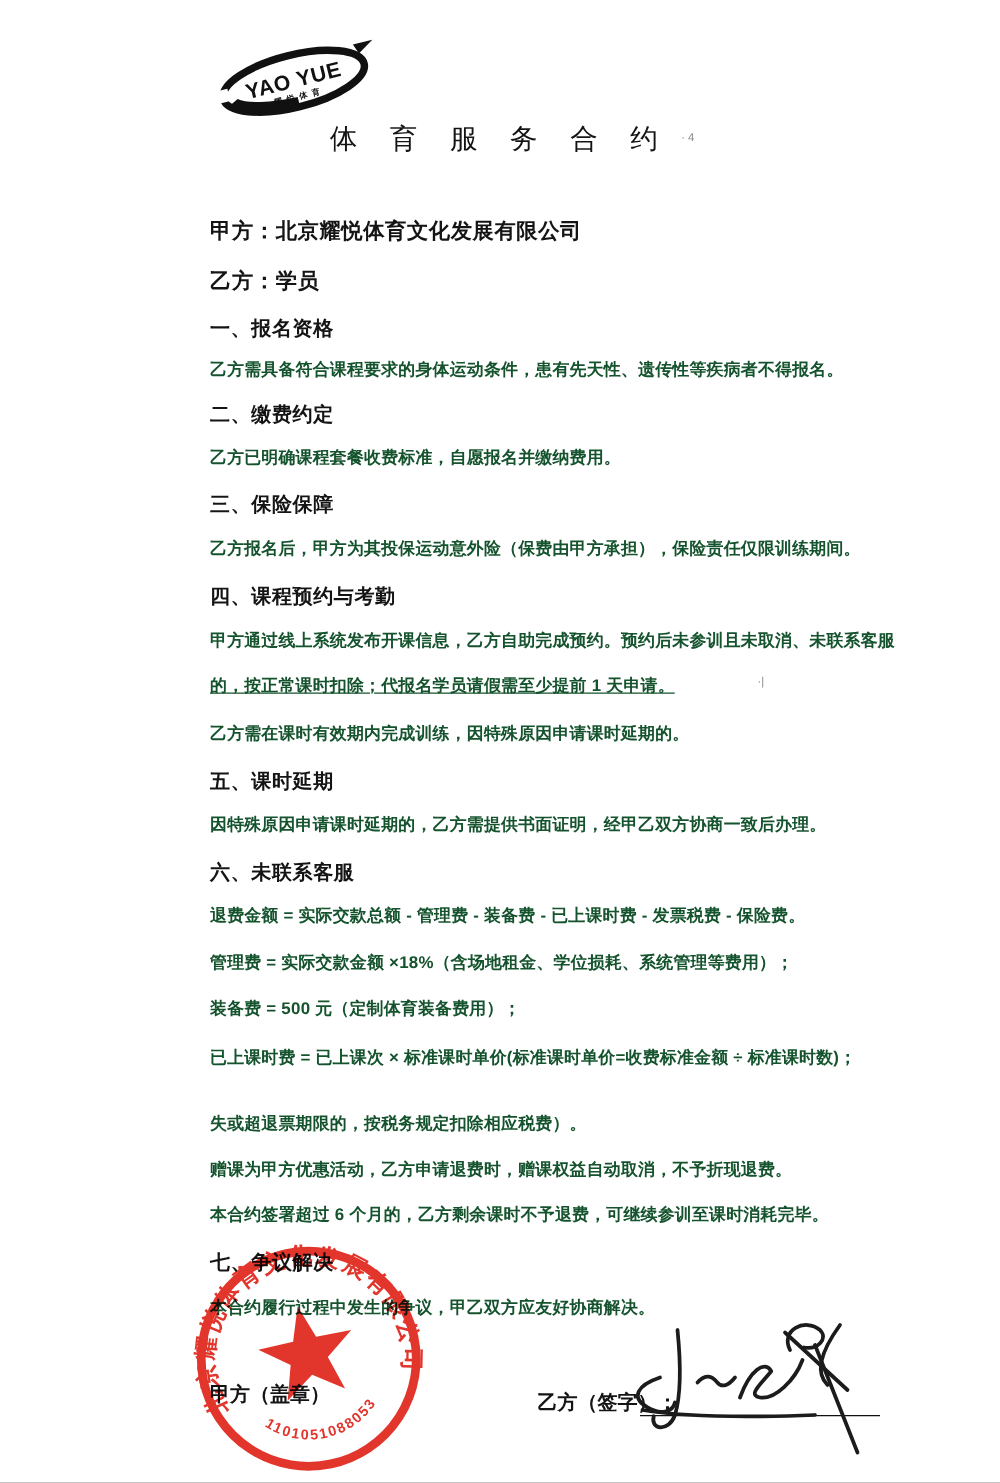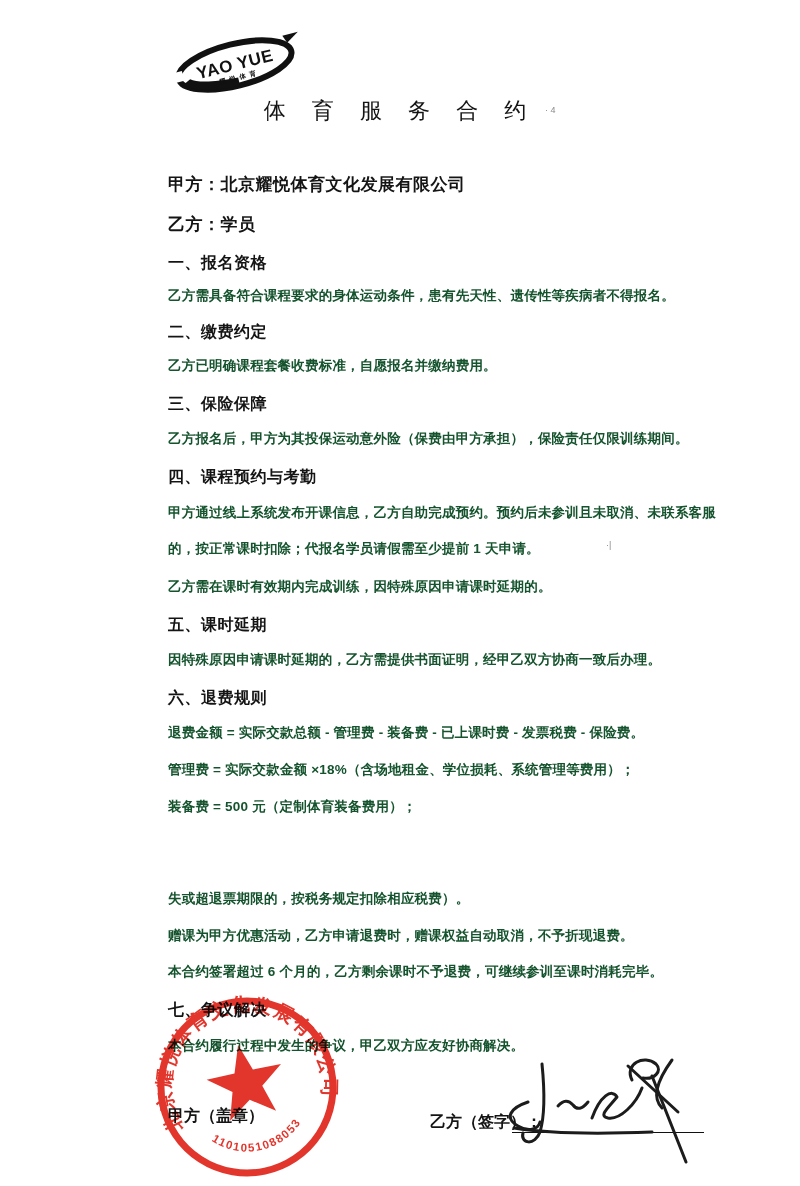--- a/index.html
+++ b/index.html
@@ -45,31 +45,32 @@
   <div class="abs body-l" style="top:287px;">乙方需具备符合课程要求的身体运动条件，患有先天性、遗传性等疾病者不得报名。</div>
 
   <div class="abs sec-h" style="top:322px;">二、缴费约定</div>
   <div class="abs body-l" style="top:357px;">乙方已明确课程套餐收费标准，自愿报名并缴纳费用。</div>
 
   <div class="abs sec-h" style="top:394px;">三、保险保障</div>
   <div class="abs body-l" style="top:430px;">乙方报名后，甲方为其投保运动意外险（保费由甲方承担），保险责任仅限训练期间。</div>
 
   <div class="abs sec-h" style="top:467px;">四、课程预约与考勤</div>
   <div class="abs body-l" style="top:504px;">甲方通过线上系统发布开课信息，乙方自助完成预约。预约后未参训且未取消、未联系客服</div>
-  <div class="abs body-l" style="top:540px;">的，按正常课时扣除；代报名学员请假需至少提前 1 天申请。</div>
+  <div class="abs body-l" style="top:540px;text-decoration:underline;">的，按正常课时扣除；代报名学员请假需至少提前 1 天申请。</div>
   <div class="abs artifact" style="left:606px;top:540px;">·|</div>
   <div class="abs body-l" style="top:578px;">乙方需在课时有效期内完成训练，因特殊原因申请课时延期的。</div>
 
   <div class="abs sec-h" style="top:615px;font-family:Liberation Serif, serif;">五、课时延期</div>
   <div class="abs body-l" style="top:651px;">因特殊原因申请课时延期的，乙方需提供书面证明，经甲乙双方协商一致后办理。</div>
 
-  <div class="abs sec-h" style="top:688px;">六、退费规则</div>
+  <div class="abs sec-h" style="top:688px;">六、未联系客服</div>
   <div class="abs body-l" style="top:724px;">退费金额 = 实际交款总额 - 管理费 - 装备费 - 已上课时费 - 发票税费 - 保险费。</div>
   <div class="abs body-l" style="top:761px;">管理费 = 实际交款金额 ×18%（含场地租金、学位损耗、系统管理等费用）；</div>
   <div class="abs body-l" style="top:798px;">装备费 = 500 元（定制体育装备费用）；</div>
+  <div class="abs body-l" style="top:837px;">已上课时费 = 已上课次 × 标准课时单价(标准课时单价=收费标准金额 ÷ 标准课时数)；</div>
   <div class="abs body-l" style="top:890px;">失或超退票期限的，按税务规定扣除相应税费）。</div>
   <div class="abs body-l" style="top:927px;">赠课为甲方优惠活动，乙方申请退费时，赠课权益自动取消，不予折现退费。</div>
   <div class="abs body-l" style="top:963px;">本合约签署超过 6 个月的，乙方剩余课时不予退费，可继续参训至课时消耗完毕。</div>
 
   <div class="abs sec-h" style="top:1000px;">七、争议解决</div>
   <div class="abs body-l" style="top:1037px;">本合约履行过程中发生的争议，甲乙双方应友好协商解决。</div>
 
   <div class="abs sig-label" style="left:168px;top:1106px;">甲方（盖章）</div>
   <div class="abs sig-label" style="left:430px;top:1112px;">乙方（签字）：</div>
   <div class="sig-underline"></div>

